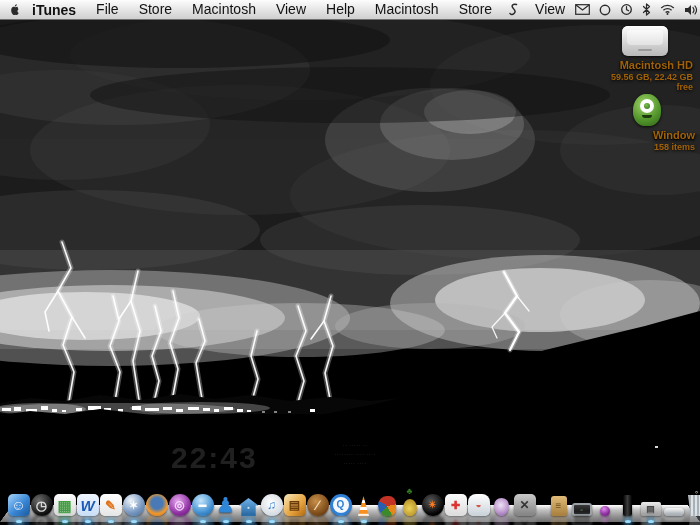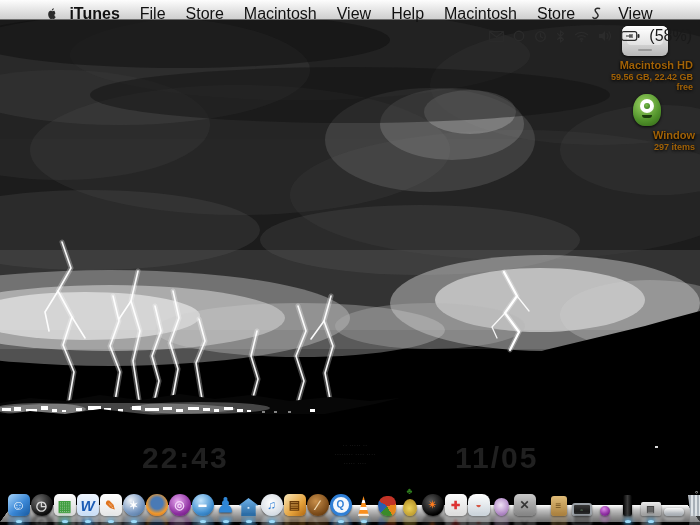--- a/index.html
+++ b/index.html
@@ -2,21 +2,21 @@
 <html><head>
 <meta charset="utf-8">
 <style>
   html,body{margin:0;padding:0;background:#000;}
   #screen{position:relative;width:700px;height:525px;overflow:hidden;background:#000;
           font-family:"Liberation Sans",sans-serif;-webkit-font-smoothing:antialiased;}
   
   #menubar{position:absolute;top:0;left:0;right:0;height:19px;z-index:30;
            background:linear-gradient(#fdfdfd,#e8e8e8 45%,#cfcfcf);
            border-bottom:1px solid #6f6f6f;display:flex;align-items:center;
-           font-size:16px;color:#111;flex-direction:column;}
+           font-size:14px;color:#111;}
   #menubar .left{display:flex;align-items:center;gap:0;padding-left:9px;}
   .menu-item{padding:4px 10px;line-height:19px;white-space:nowrap;}
   .app-name{font-weight:bold;padding:0 10px;}
   #apple-logo{width:13px;height:14px;display:block;}
   #script-menu{padding:0 6px;display:flex;align-items:center;}
   #menubar .right{margin-left:auto;display:flex;align-items:center;gap:9px;padding-right:8px;}
   .mb-ico{display:flex;align-items:center;}
   .mb-text{white-space:nowrap;color:#1a1a1a;}
   
   .desk-icon{position:absolute;width:96px;text-align:right;z-index:10;color:#a16207;}
@@ -34,21 +34,21 @@
            background:radial-gradient(circle at 40% 32%,#9ed565,#51922b 60%,#2f6314);
            border-radius:46% 46% 42% 42%/50% 50% 44% 44%;box-shadow:0 1px 3px rgba(0,0,0,.8);}
   .monster .eye{position:absolute;left:7px;top:5px;width:14px;height:14px;border-radius:50%;
                 background:radial-gradient(circle at 45% 40%,#fff 55%,#dfe9d4);}
   .monster .iris{position:absolute;left:4px;top:4px;width:6px;height:6px;border-radius:50%;
                  background:radial-gradient(circle at 40% 35%,#7cc24e,#2e6b14);}
   .monster .mouth{position:absolute;left:9px;top:21px;width:10px;height:3px;border-radius:0 0 6px 6px;background:#1c3a0c;}
   
   .wp-num{position:absolute;z-index:5;color:#202020;font-weight:bold;font-size:30px;
           letter-spacing:2px;filter:blur(0.4px);}
-  #wp-time{left:142px;top:441px;}
+  #wp-time{left:171px;top:441px;}
   #wp-date{left:455px;top:441px;}
   #wp-caption{position:absolute;z-index:5;left:296px;top:441px;width:118px;text-align:center;
               color:#1d1d1d;font-size:7px;line-height:9px;filter:blur(0.7px);}
   
   #dock{position:absolute;left:0;right:0;bottom:0;height:40px;z-index:20;}
   #shelf{position:absolute;left:0;right:0;bottom:3px;height:17px;
          background:linear-gradient(#f2f2f2,#c2c2c2 25%,#939393 65%,#6e6e6e);
          border-top:1px solid #fafafa;box-shadow:0 -1px 4px rgba(0,0,0,.5);
          transform:perspective(120px) rotateX(14deg);transform-origin:50% 100%;}
   #dock-items{position:absolute;left:7px;bottom:9px;display:flex;align-items:flex-end;}
@@ -305,25 +305,24 @@
   </div>
 
   <div class="desk-icon" id="icon-stuff">
     <div class="monster">
       <div class="eye">
           <div class="iris"></div>
         </div>
       <div class="mouth"></div>
     </div>
     <div class="lbl">Window</div>
-    <div class="sub">297 items</div>
+    <div class="sub">158 items</div>
   </div>
 
   <div class="wp-num" id="wp-time">22:43</div>
-  <div class="wp-num" id="wp-date">11/05</div>
   <div id="wp-caption">
     <div>·· ····· ··</div>
     <div>········ ···· ····</div>
     <div>····· ····</div>
   </div>
 
   <div id="dock">
     <div id="shelf"></div>
     <div id="dock-items">
         <div class="dock-item">

